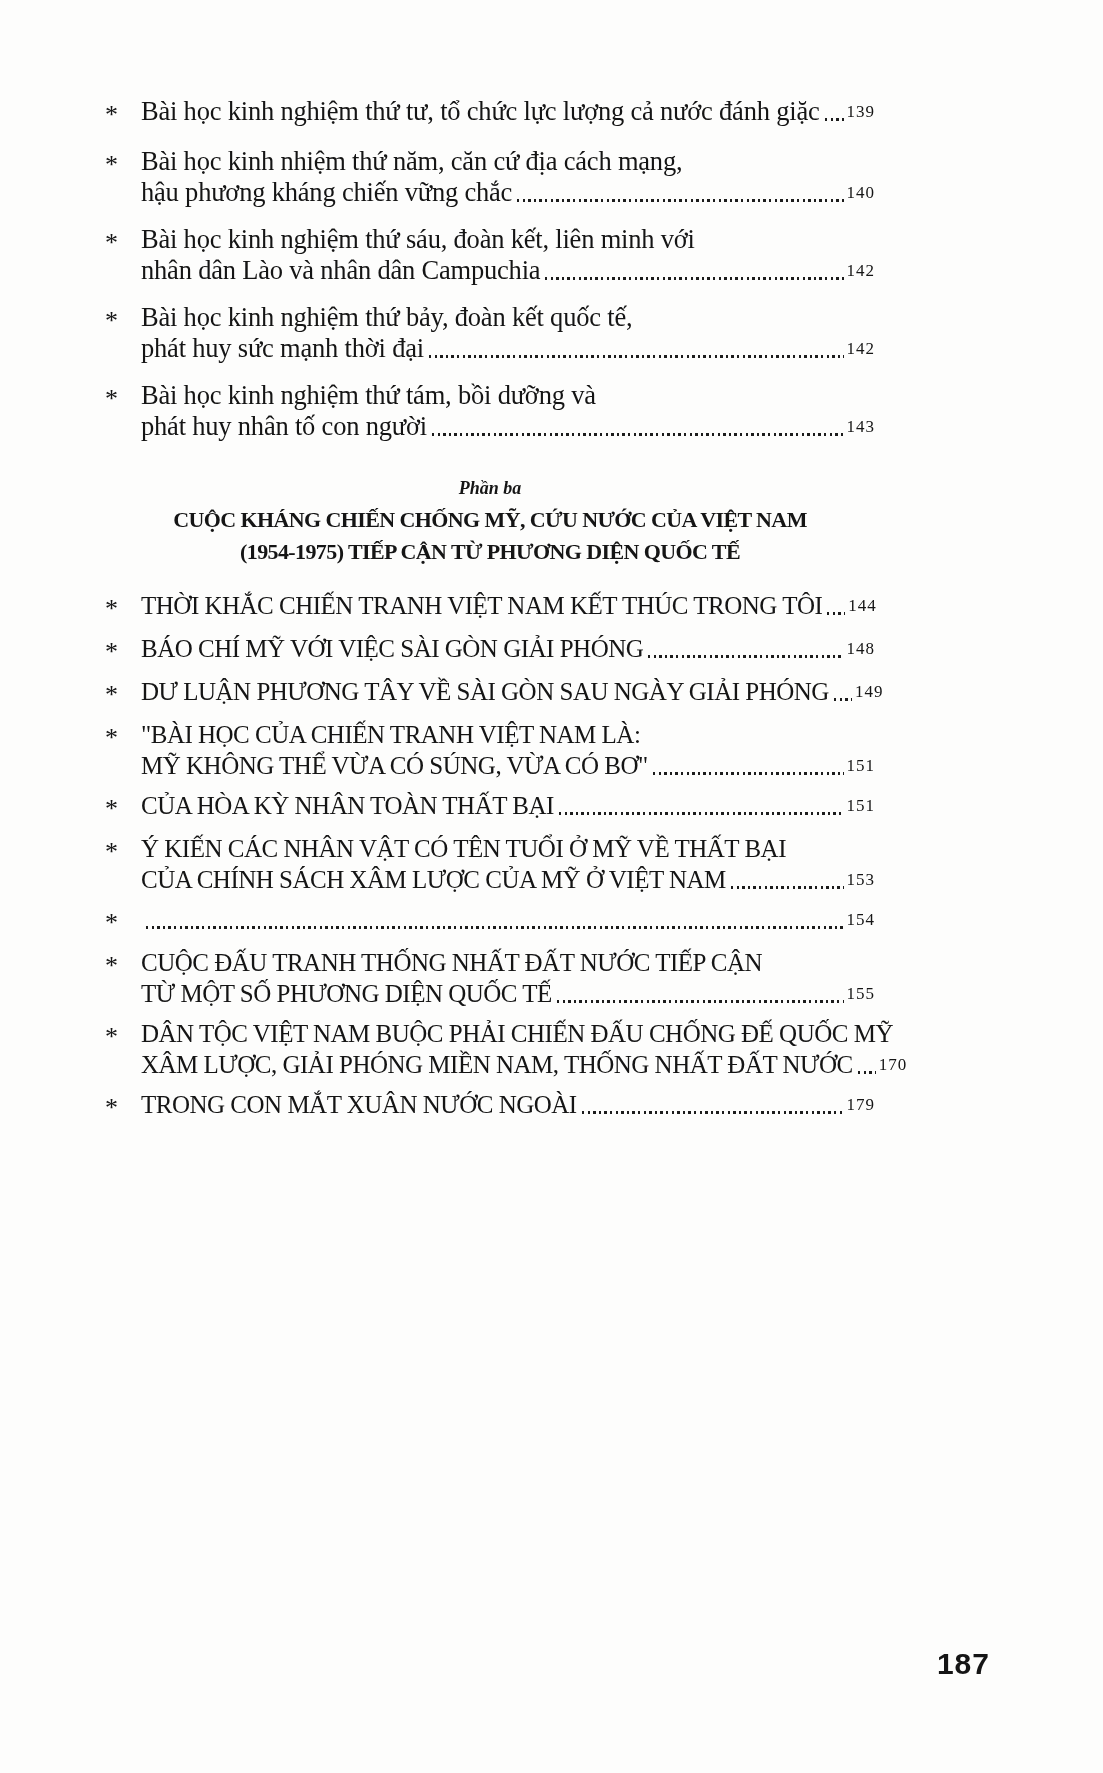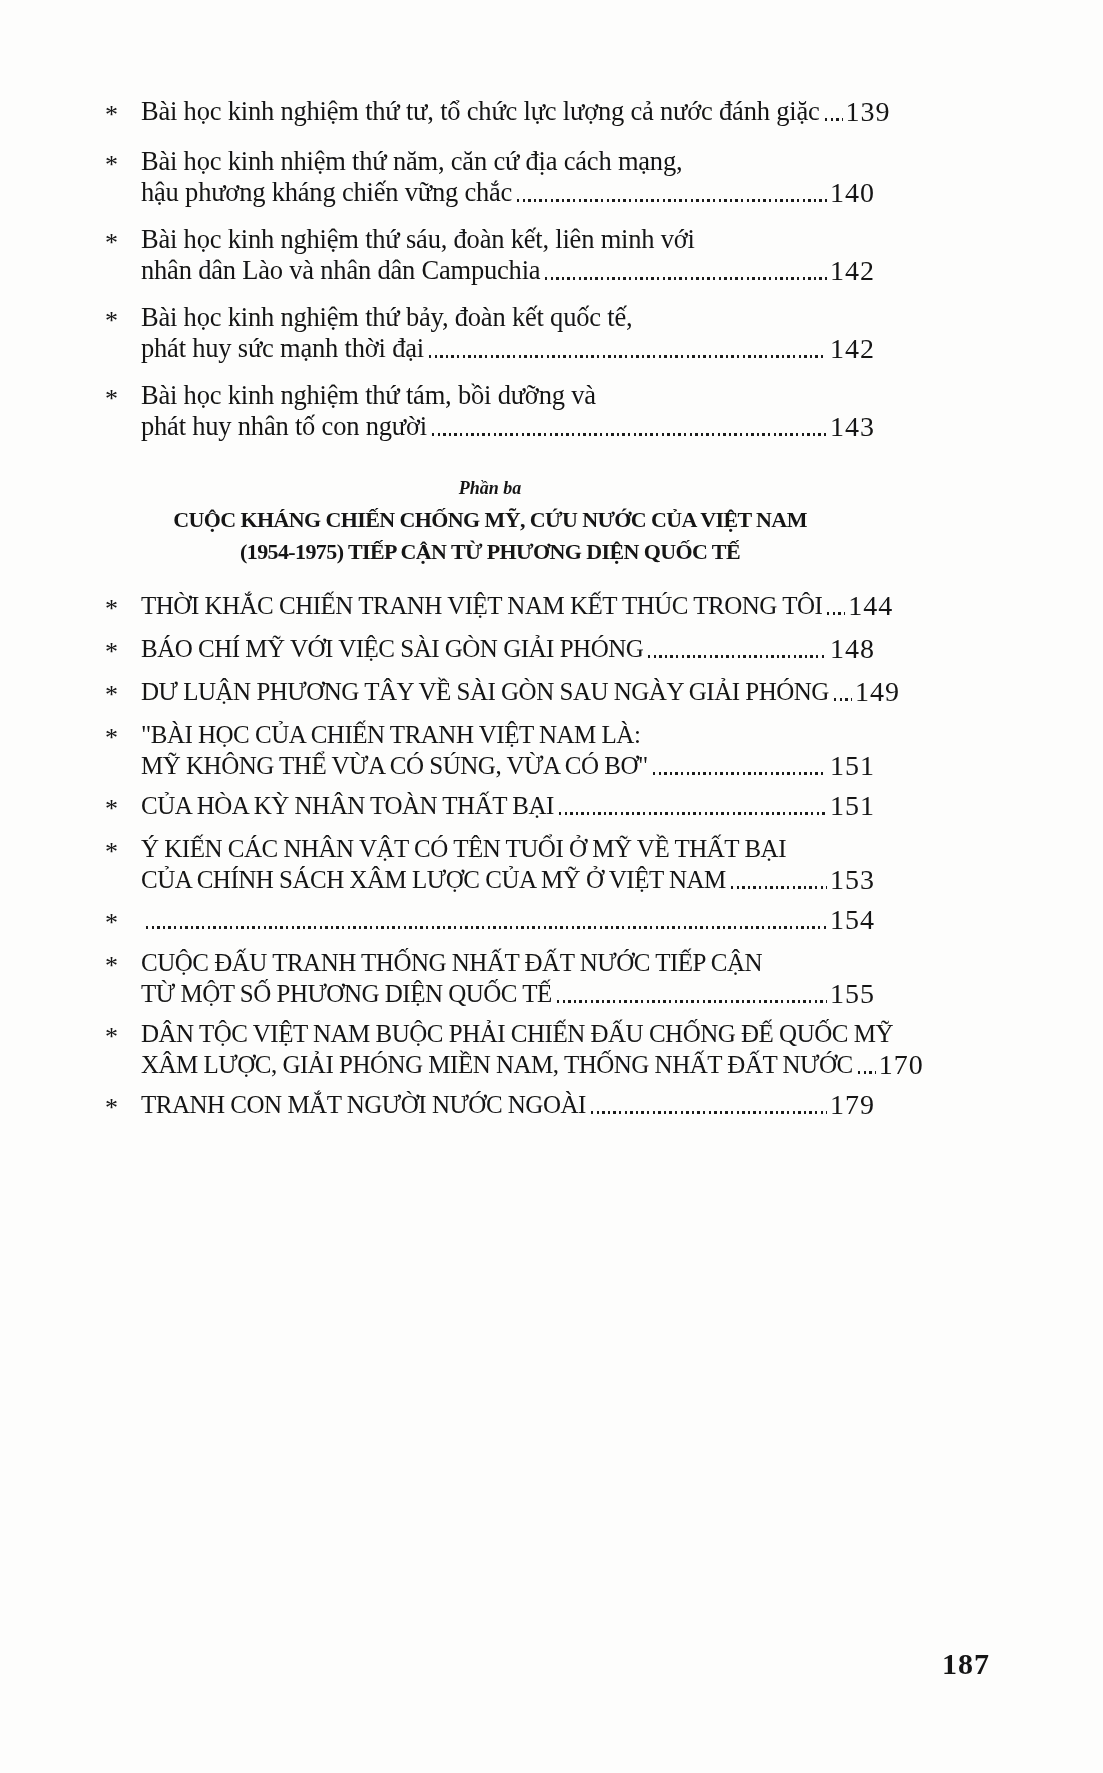--- a/index.html
+++ b/index.html
@@ -49,21 +49,21 @@
   .leader{
     flex:1 1 auto;
     min-width:18px;
     height:3px;
     align-self:flex-end;
     margin:0 3px 6px 5px;
     background-image:repeating-linear-gradient(to right,#1c1c1c 0 2.4px,transparent 2.4px 5.6px);
   }
   .pagenum{
     flex:0 0 auto;
-    font-size:28px;
+    font-size:17px;
     letter-spacing:1px;
   }
   
   .section-heading{
     text-align:center;
     margin:30px 0 22px 0;
   }
   .section-kicker{
     font-weight:bold;
     font-style:italic;
@@ -76,21 +76,21 @@
     line-height:32px;
     letter-spacing:-0.6px;
   }
   
   .folio{
     position:absolute;
     right:113px;
     bottom:92px;
     font-weight:bold;
     font-size:30px;
-    font-family:Liberation Serif, serif;
+    font-family:Liberation Sans, sans-serif;
     letter-spacing:1px;
   }
 </style>
 </head>
 <body>
 
 <div class="page-inner">
 
   <div id="part2-list" class="toc-list-lower">
       <div class="toc-item">
@@ -262,21 +262,21 @@
             <span class="entry-text">XÂM LƯỢC, GIẢI PHÓNG MIỀN NAM, THỐNG NHẤT ĐẤT NƯỚC</span>
             <span class="leader"></span>
             <span class="pagenum">170</span>
           </div>
         </div>
       </div>
       <div class="toc-item">
         <span class="bullet">*</span>
         <div class="item-lines">
           <div class="line">
-            <span class="entry-text">TRANH CON MẮT NGƯỜI NƯỚC NGOÀI</span>
+            <span class="entry-text">TRONG CON MẮT XUÂN NƯỚC NGOÀI</span>
             <span class="leader"></span>
             <span class="pagenum">179</span>
           </div>
         </div>
       </div>
     </div>
 
 </div>
 
 <div class="folio">187</div>

